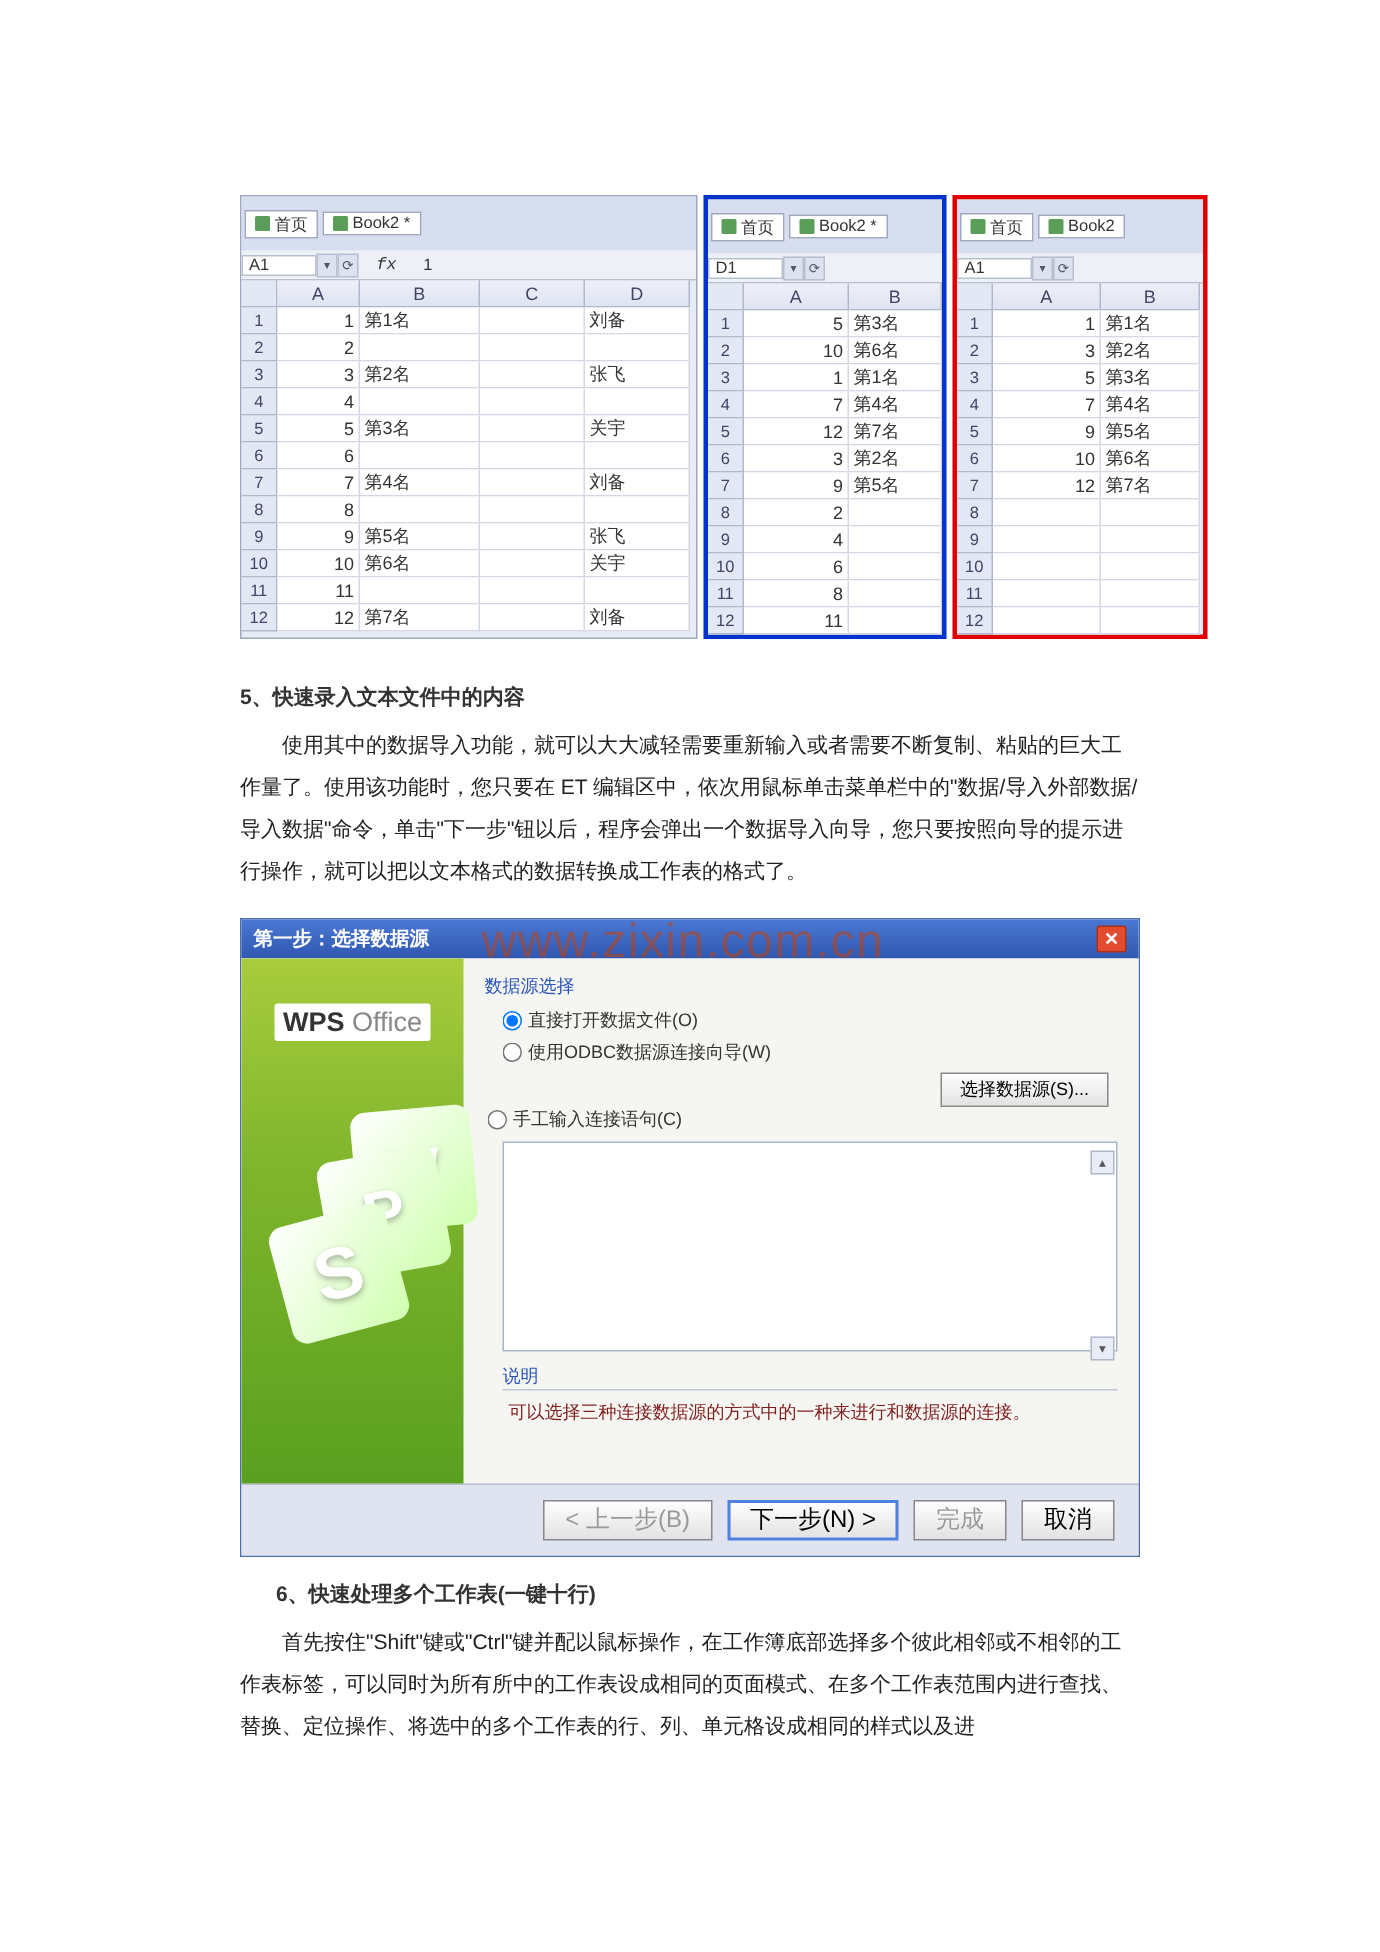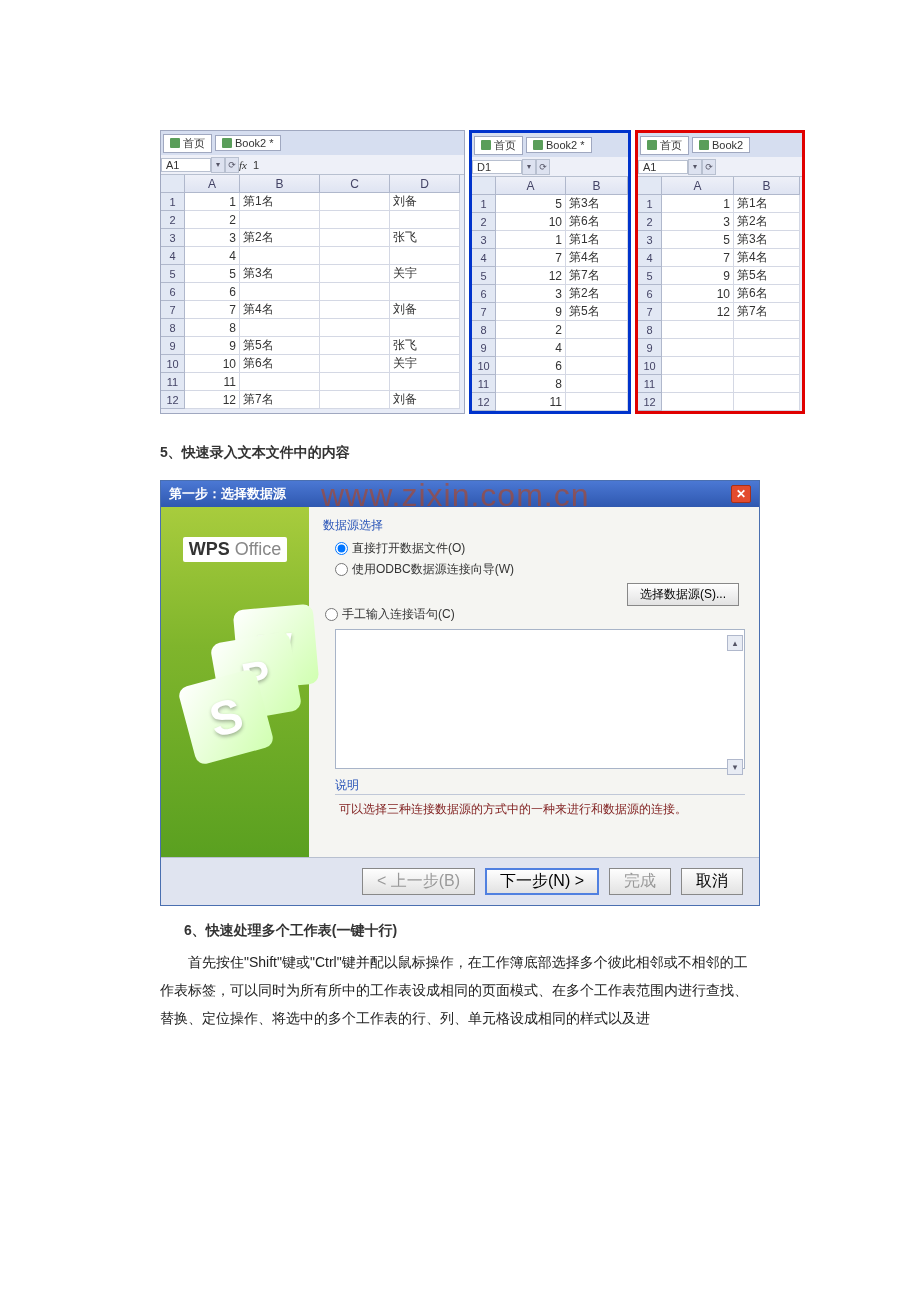--- a/index.html
+++ b/index.html
@@ -12,28 +12,28 @@
     }
     .page { padding: 130px 160px 40px 160px; }
     
     
     .sheets-row { display: flex; gap: 4px; margin-bottom: 30px; }
     .sheet-panel { background: #e8ecf7; border: 1px solid #a0a8c0; font-size: 11px; }
     .sheet1 { flex: 0 0 305px; }
     .sheet2 { flex: 0 0 161px; border: 3px solid #0033cc; }
     .sheet3 { flex: 0 0 170px; border: 3px solid #e00000; }
     
-    .tab-row { display:flex; background:#d6def0; height:24px; align-items:center; padding:0 2px;}
+    .tab-row { display:flex; background:#d6def0; height:36px; align-items:center; padding:0 2px;}
     .tab { display:inline-flex; align-items:center; gap:3px; background:#fff; padding:1px 6px; margin-right:3px; border:1px solid #a0a8c0; font-size:11px; cursor:pointer;}
     .tab-icon { width:10px;height:10px;background:#5a9e5a;display:inline-block;border-radius:1px;}
     
     .namebox-row{display:flex;align-items:center;background:#eef0f8;height:20px;border-bottom:1px solid #b8c0d0;}
     .namebox{width:50px;border:1px solid #b8c0d0;background:#fff;padding:0 4px;font-size:11px;}
     .drop-arrow{width:14px;height:16px;background:#dde2f0;border:1px solid #b8c0d0;display:flex;align-items:center;justify-content:center;font-size:8px;color:#556;}
-    .fx-icon{margin:0 0;font-style:italic;font-family:Liberation Serif, serif;color:#333;}
+    .fx-icon{margin:0 12px;font-style:italic;font-family:Liberation Mono, monospace;color:#333;}
     .fx-val{padding:0 6px;font-size:11px;}
     
     .grid{display:flex;}
     .row-heads{display:flex;flex-direction:column;}
     .row-head{width:24px;height:18px;background:#e2e8f4;border-right:1px solid #b0b8cc;border-bottom:1px solid #b0b8cc;display:flex;align-items:center;justify-content:center;color:#446;font-size:11px;}
     .corner{height:18px;background:#e2e8f4;border-right:1px solid #b0b8cc;border-bottom:1px solid #b0b8cc;}
     .col-head{height:18px;background:linear-gradient(#eef0f8,#dfe4f2);border-right:1px solid #b0b8cc;border-bottom:1px solid #b0b8cc;display:flex;align-items:center;justify-content:center;color:#446;font-size:12px;}
     .cell{height:18px;border-right:1px solid #d4d8e4;border-bottom:1px solid #d4d8e4;background:#fff;padding:0 3px;display:flex;align-items:center;font-size:12px;overflow:hidden;white-space:nowrap;}
     .cell.rnum{justify-content:flex-end;}
     .cols{display:flex;flex:1;}
@@ -306,20 +306,21 @@
               <div class="cell"></div>
               <div class="cell"></div>
             </div>
           </div>
         </div>
       </div>
   </div>
 
   <div class="article">
     <div class="h-line">5、快速录入文本文件中的内容</div>
+    <div class="body-p">使用其中的数据导入功能，就可以大大减轻需要重新输入或者需要不断复制、粘贴的巨大工作量了。使用该功能时，您只要在 ET 编辑区中，依次用鼠标单击菜单栏中的"数据/导入外部数据/导入数据"命令，单击"下一步"钮以后，程序会弹出一个数据导入向导，您只要按照向导的提示进行操作，就可以把以文本格式的数据转换成工作表的格式了。</div>
   </div>
 
   <div class="dialog-wrap" style="position:relative;">
     <div class="watermark" style="top:-4px;left:160px;">www.zixin.com.cn</div>
     <div class="dlg-title">
       <span>第一步：选择数据源</span>
       <span class="close-btn">✕</span>
     </div>
     <div class="dlg-body">
       <div class="dlg-left">

